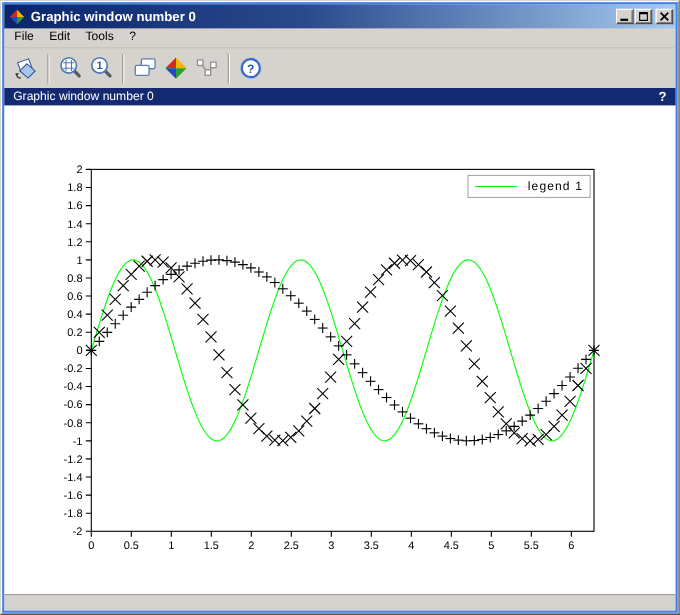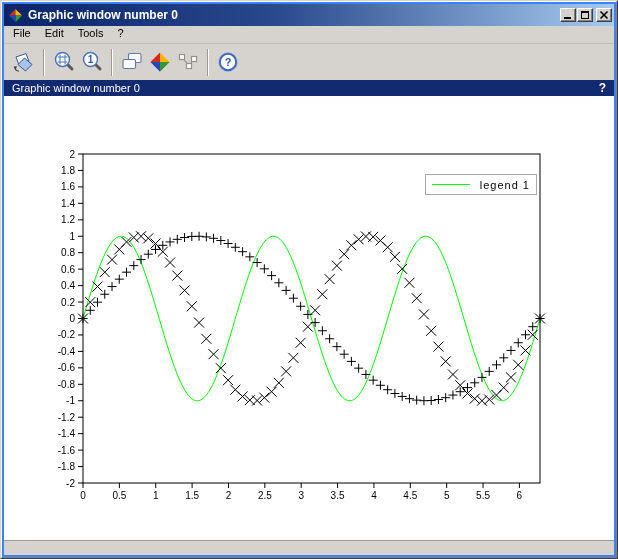--- a/index.html
+++ b/index.html
@@ -43,21 +43,21 @@
     display: flex; align-items: center; font-size: 11px; padding: 0 8px; }
   .infobar-title { flex: 1 1 auto; }
   .infobar-help { font-weight: bold; font-size: 12px; cursor: default; }
 
   .canvas { flex: 1 1 auto; background: #fff; position: relative; overflow: hidden; }
   #plot-svg { position: absolute; left: 0; top: 0; }
   #plot-svg text { font-family: "Liberation Sans", sans-serif; }
 
   .legend-box { position: absolute; left: 421px; top: 63px; width: 112px; height: 21px;
     background: #fff; border: 1px solid #a8a8a8; display: flex; align-items: center;
-    padding: 0 6px; margin-top: 15px; }
+    padding: 0 6px; }
   .legend-line { width: 38px; height: 0; border-top: 1px solid #00ff00; margin-right: 10px; }
   .legend-label { font-size: 11px; letter-spacing: 1px; color: #000; white-space: nowrap; }
 
   .statusbar { height: 15px; flex: 0 0 15px; background: #d6d3ce;
     border-top: 1px solid #9c9a92; }
 </style>
 </head>
 <body>
 
 <div class="frame1">

